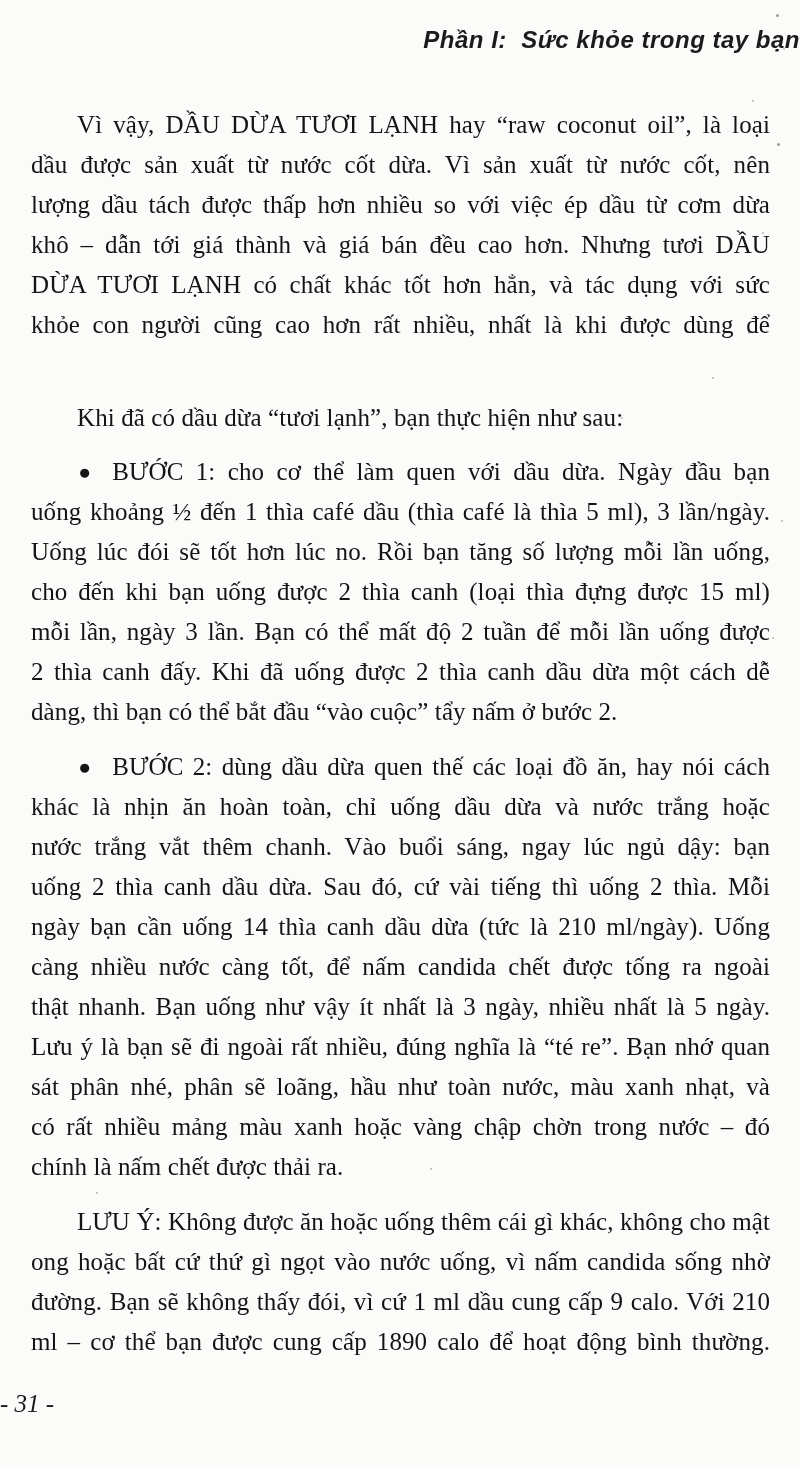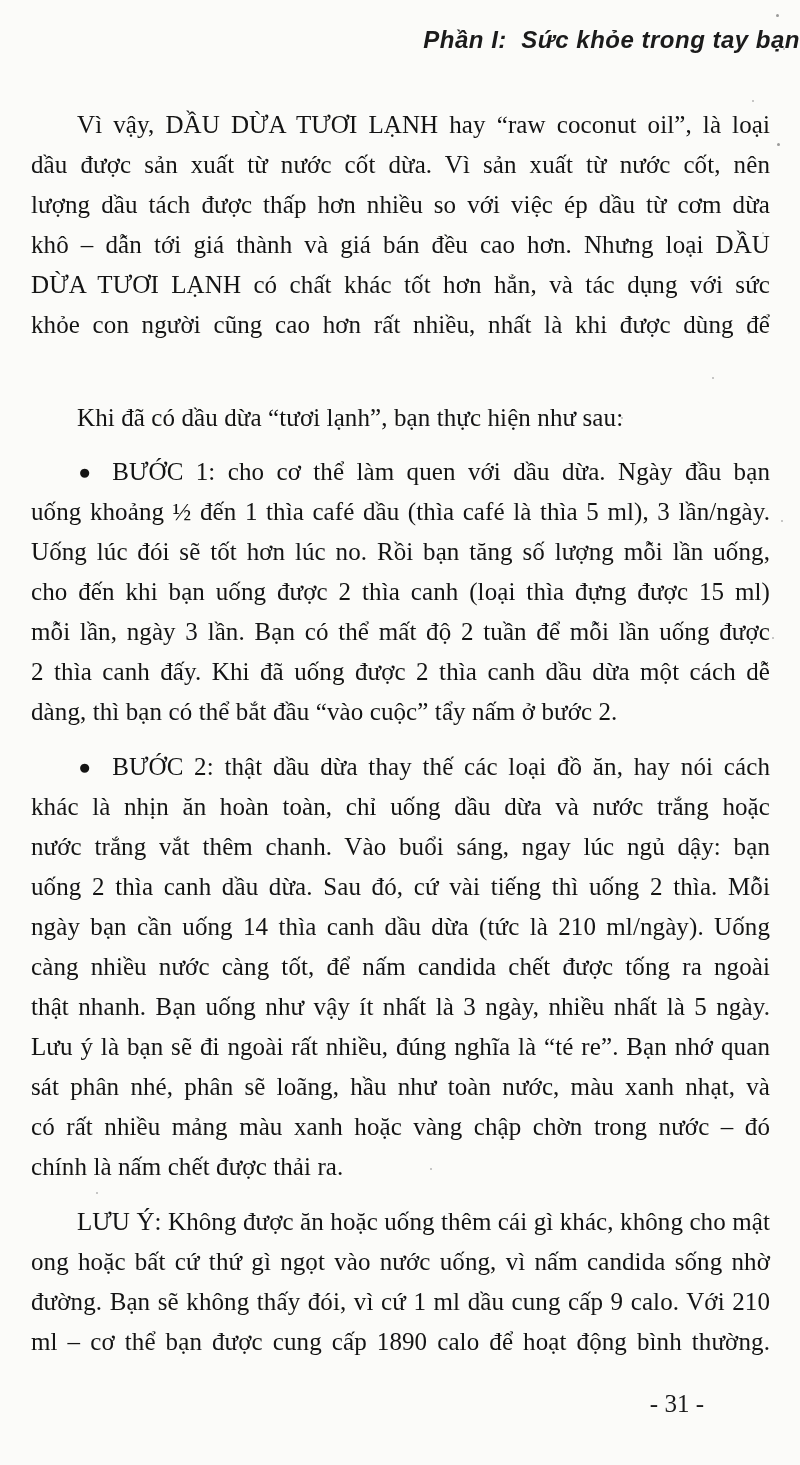--- a/index.html
+++ b/index.html
@@ -30,60 +30,60 @@
     white-space:nowrap;
     text-align:justify;
     text-align-last:justify;
   }
   .ln.last{text-align-last:left;}
   .ln.ind{padding-left:46px;}
   .blt{display:inline-block;margin-right:20px;transform:scale(.85);}
   .step-label{font-weight:normal;}
   .page-number{
     position:absolute;top:1390px;left:0;width:704px;
-    text-align:right;font-size:25px;color:#1b1b1b;
+    text-align:left;font-size:25px;color:#1b1b1b;font-style:italic;
   }
   .speck{
     position:absolute;width:3px;height:3px;border-radius:50%;
     background:#4a4a4a;opacity:.55;
   }
   .speck.s2{width:2px;height:2px;opacity:.4;}
 </style>
 </head>
 <body>
 
 <div class="page">
 
   <div class="running-head">Phần I:&nbsp; Sức khỏe trong tay bạn</div>
 
   <div class="text-block" style="top:105px">
     <div class="ln ind">Vì vậy, DẦU DỪA TƯƠI LẠNH hay “raw coconut oil”, là loại</div>
     <div class="ln">dầu được sản xuất từ nước cốt dừa. Vì sản xuất từ nước cốt, nên</div>
     <div class="ln">lượng dầu tách được thấp hơn nhiều so với việc ép dầu từ cơm dừa</div>
-    <div class="ln">khô – dẫn tới giá thành và giá bán đều cao hơn. Nhưng loại DẦU</div>
+    <div class="ln">khô – dẫn tới giá thành và giá bán đều cao hơn. Nhưng tươi DẦU</div>
     <div class="ln">DỪA TƯƠI LẠNH có chất khác tốt hơn hẳn, và tác dụng với sức</div>
     <div class="ln">khỏe con người cũng cao hơn rất nhiều, nhất là khi được dùng để</div>
   </div>
 
   <div class="text-block" style="top:398px">
     <div class="ln ind last">Khi đã có dầu dừa “tươi lạnh”, bạn thực hiện như sau:</div>
   </div>
 
   <div class="text-block" style="top:452px">
     <div class="ln ind"><span class="blt">●</span><span class="step-label">BƯỚC 1</span><span>: cho cơ thể làm quen với dầu dừa. Ngày đầu bạn</span></div>
     <div class="ln">uống khoảng ½ đến 1 thìa café dầu (thìa café là thìa 5 ml), 3 lần/ngày.</div>
     <div class="ln">Uống lúc đói sẽ tốt hơn lúc no. Rồi bạn tăng số lượng mỗi lần uống,</div>
     <div class="ln">cho đến khi bạn uống được 2 thìa canh (loại thìa đựng được 15 ml)</div>
     <div class="ln">mỗi lần, ngày 3 lần. Bạn có thể mất độ 2 tuần để mỗi lần uống được</div>
     <div class="ln">2 thìa canh đấy. Khi đã uống được 2 thìa canh dầu dừa một cách dễ</div>
     <div class="ln last">dàng, thì bạn có thể bắt đầu “vào cuộc” tẩy nấm ở bước 2.</div>
   </div>
 
   <div class="text-block" style="top:747px">
-    <div class="ln ind"><span class="blt">●</span><span class="step-label">BƯỚC 2</span><span>: thật dầu dừa thay thế các loại đồ ăn, hay nói cách</span></div>
+    <div class="ln ind"><span class="blt">●</span><span class="step-label">BƯỚC 2</span><span>: dùng dầu dừa quen thế các loại đồ ăn, hay nói cách</span></div>
     <div class="ln">khác là nhịn ăn hoàn toàn, chỉ uống dầu dừa và nước trắng hoặc</div>
     <div class="ln">nước trắng vắt thêm chanh. Vào buổi sáng, ngay lúc ngủ dậy: bạn</div>
     <div class="ln">uống 2 thìa canh dầu dừa. Sau đó, cứ vài tiếng thì uống 2 thìa. Mỗi</div>
     <div class="ln">ngày bạn cần uống 14 thìa canh dầu dừa (tức là 210 ml/ngày). Uống</div>
     <div class="ln">càng nhiều nước càng tốt, để nấm candida chết được tống ra ngoài</div>
     <div class="ln">thật nhanh. Bạn uống như vậy ít nhất là 3 ngày, nhiều nhất là 5 ngày.</div>
     <div class="ln">Lưu ý là bạn sẽ đi ngoài rất nhiều, đúng nghĩa là “té re”. Bạn nhớ quan</div>
     <div class="ln">sát phân nhé, phân sẽ loãng, hầu như toàn nước, màu xanh nhạt, và</div>
     <div class="ln">có rất nhiều mảng màu xanh hoặc vàng chập chờn trong nước – đó</div>
     <div class="ln last">chính là nấm chết được thải ra.</div>

